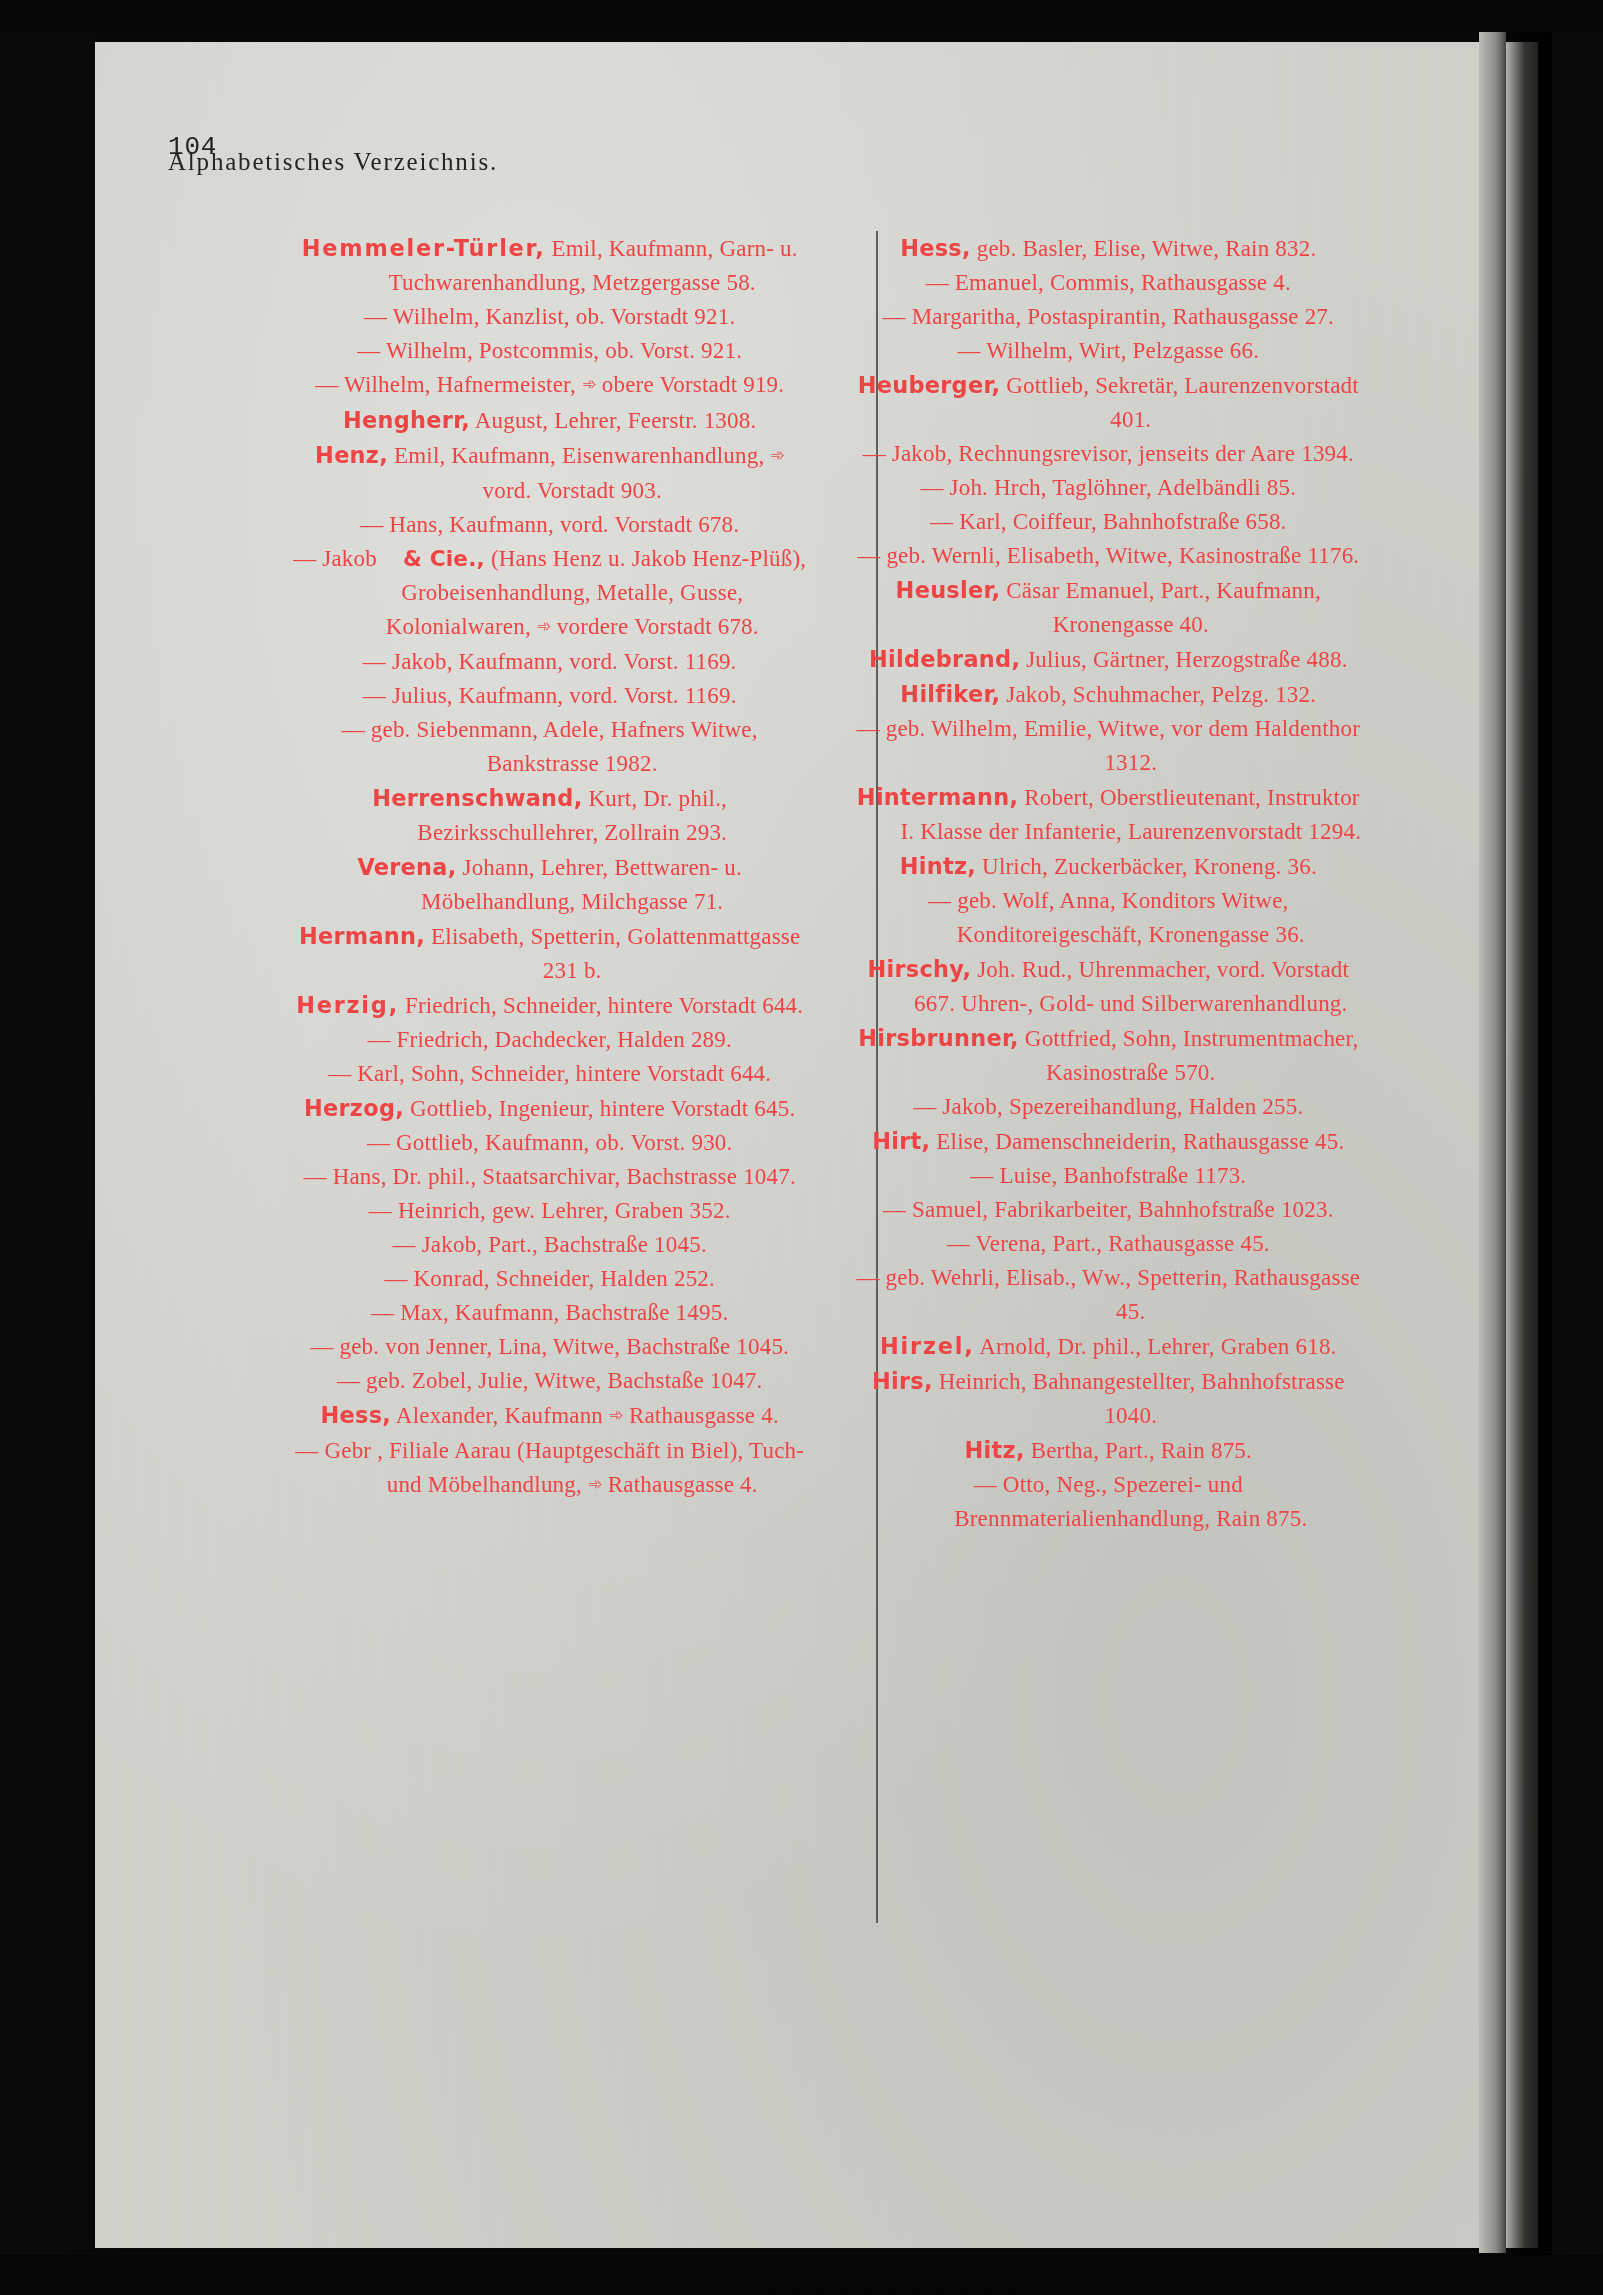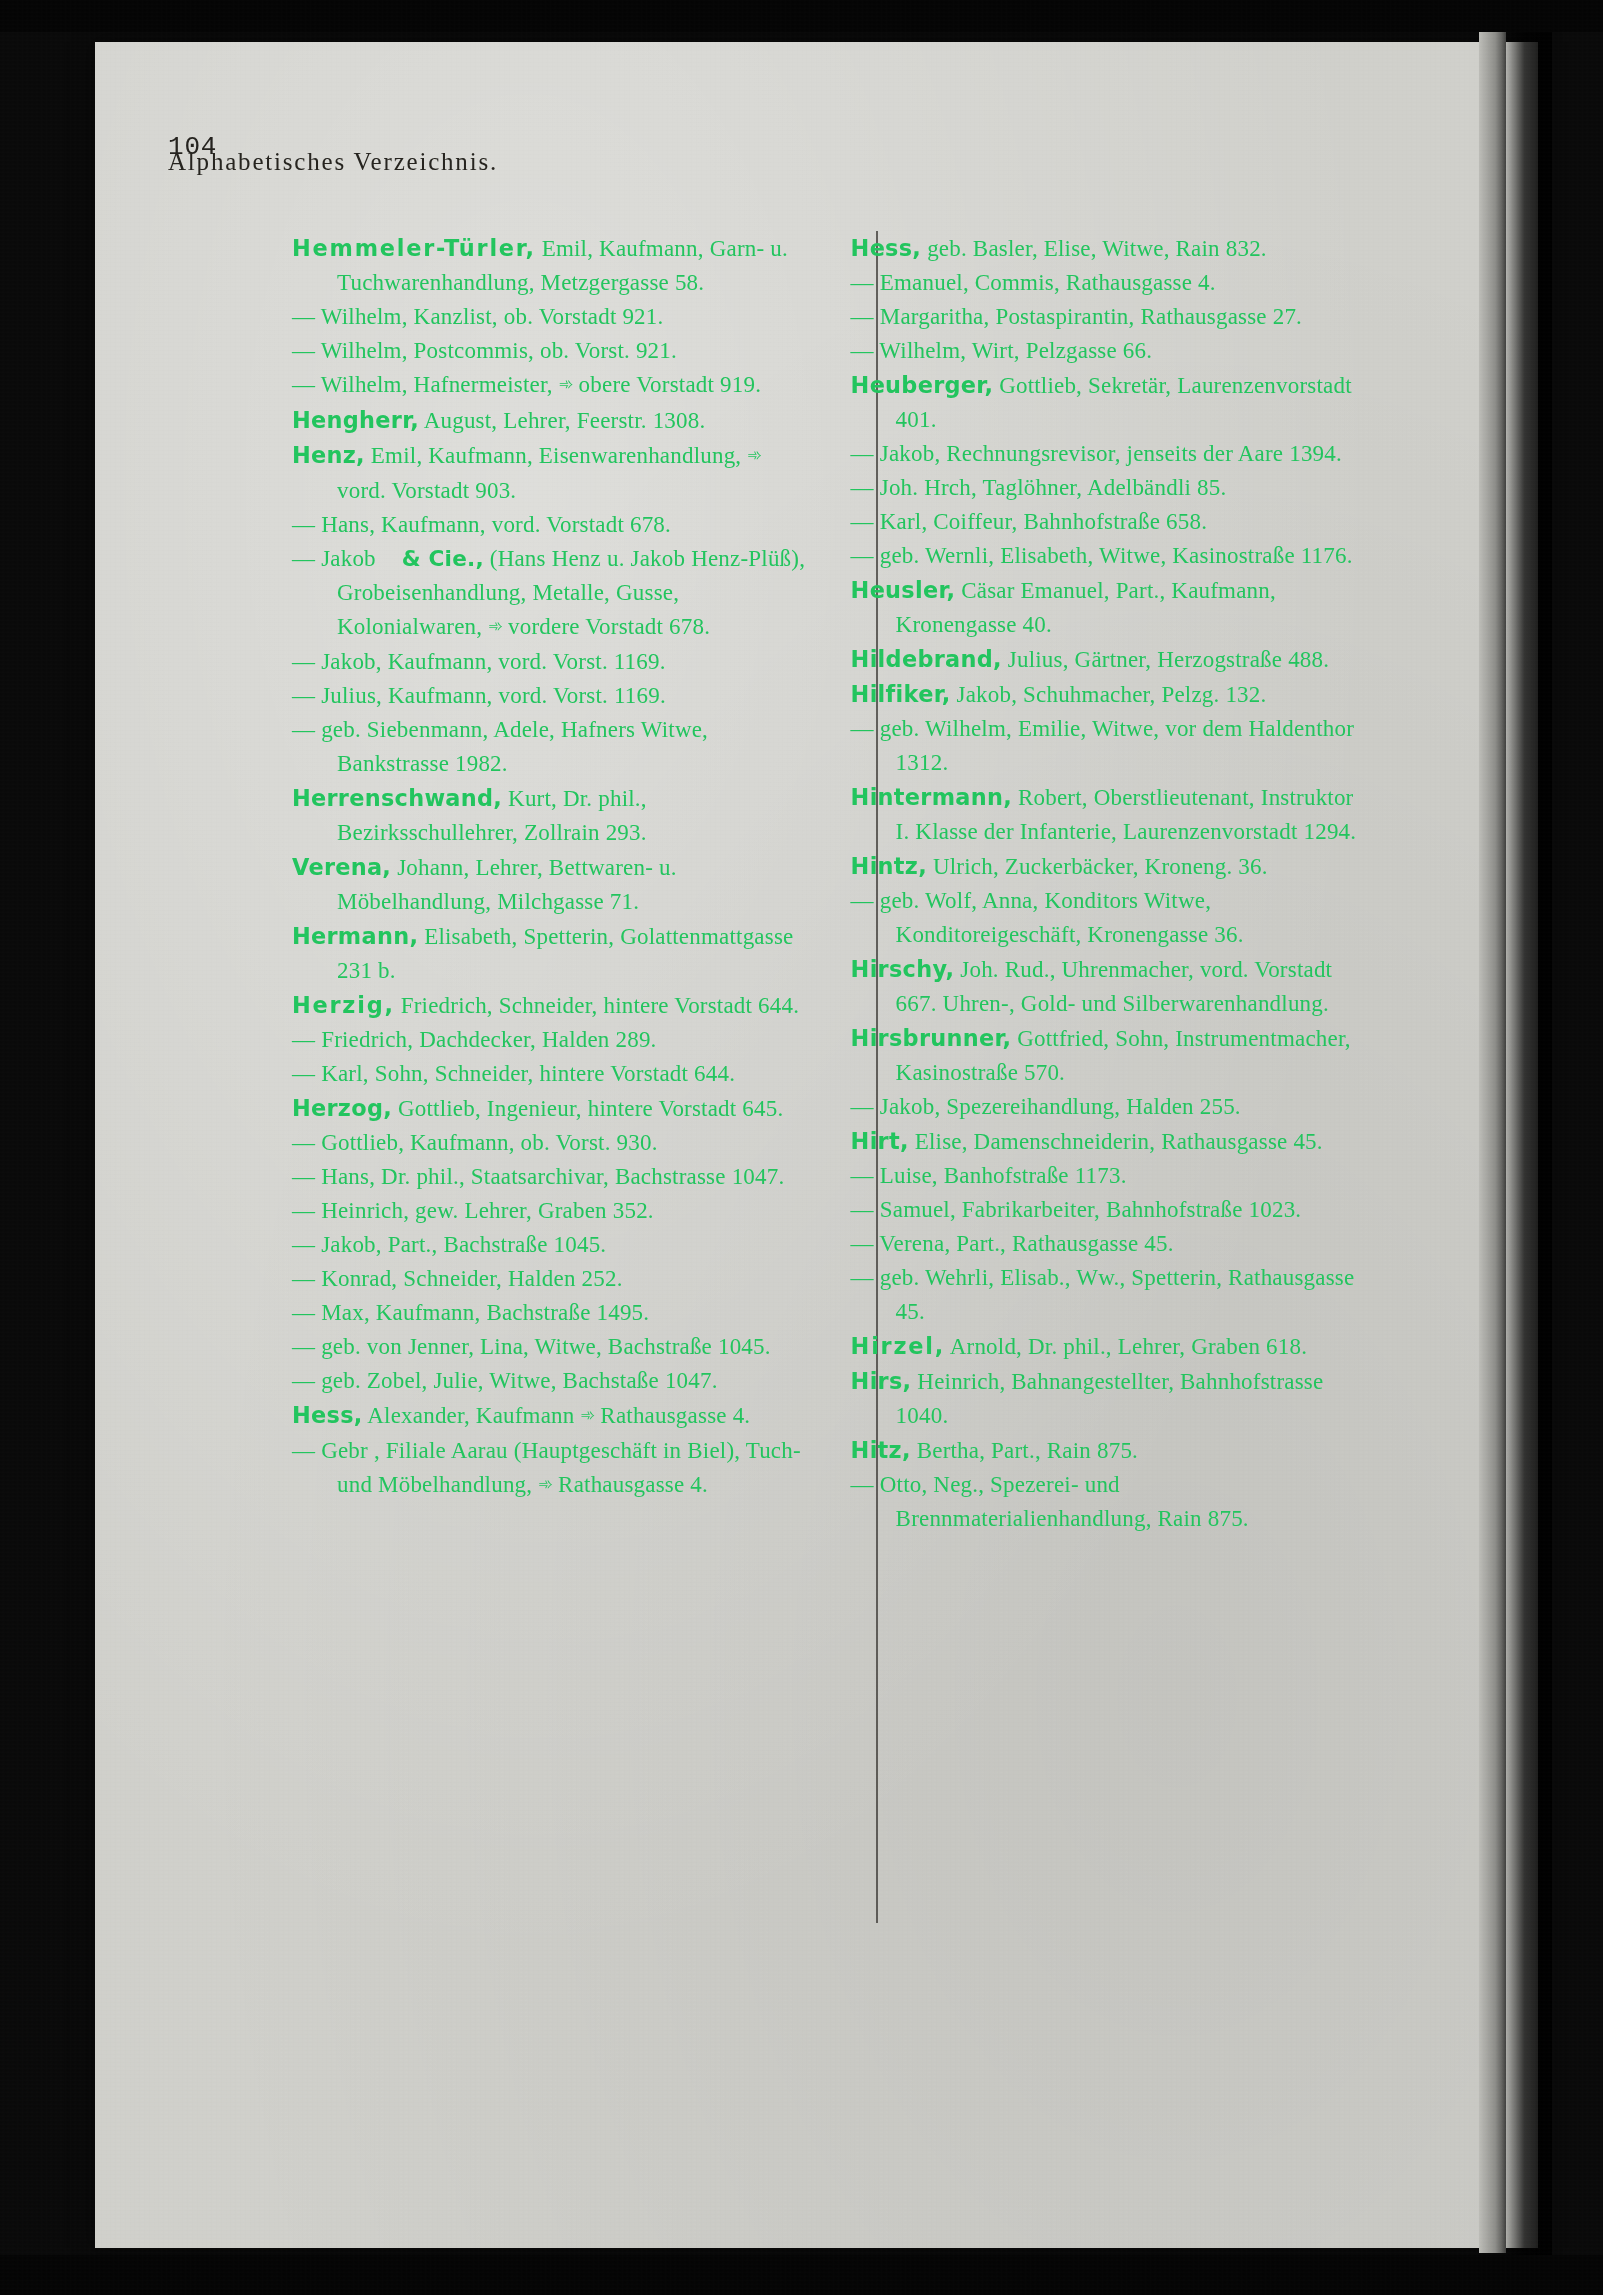--- a/index.html
+++ b/index.html
@@ -124,25 +124,26 @@
     top: 231px;
     width: 1.6px;
     height: 1692px;
     background: #3a3733;
     opacity: 0.75;
   }
 
   .entry {
     font-size: 23px;
     line-height: 34px;
-    color: #22c55e;
+    color: #ef4444;
     margin: 0 0 0 0;
     padding-left: 45px;
     text-indent: -45px;
     letter-spacing: 0.2px;
+    text-align: center;
   }
   .hw {
     font-family: "DejaVu Sans", sans-serif;
     font-weight: bold;
     font-size: 22.4px;
     letter-spacing: 0.3px;
   }
   .hw-sp {
     font-family: "DejaVu Sans", sans-serif;
     font-weight: bold;

